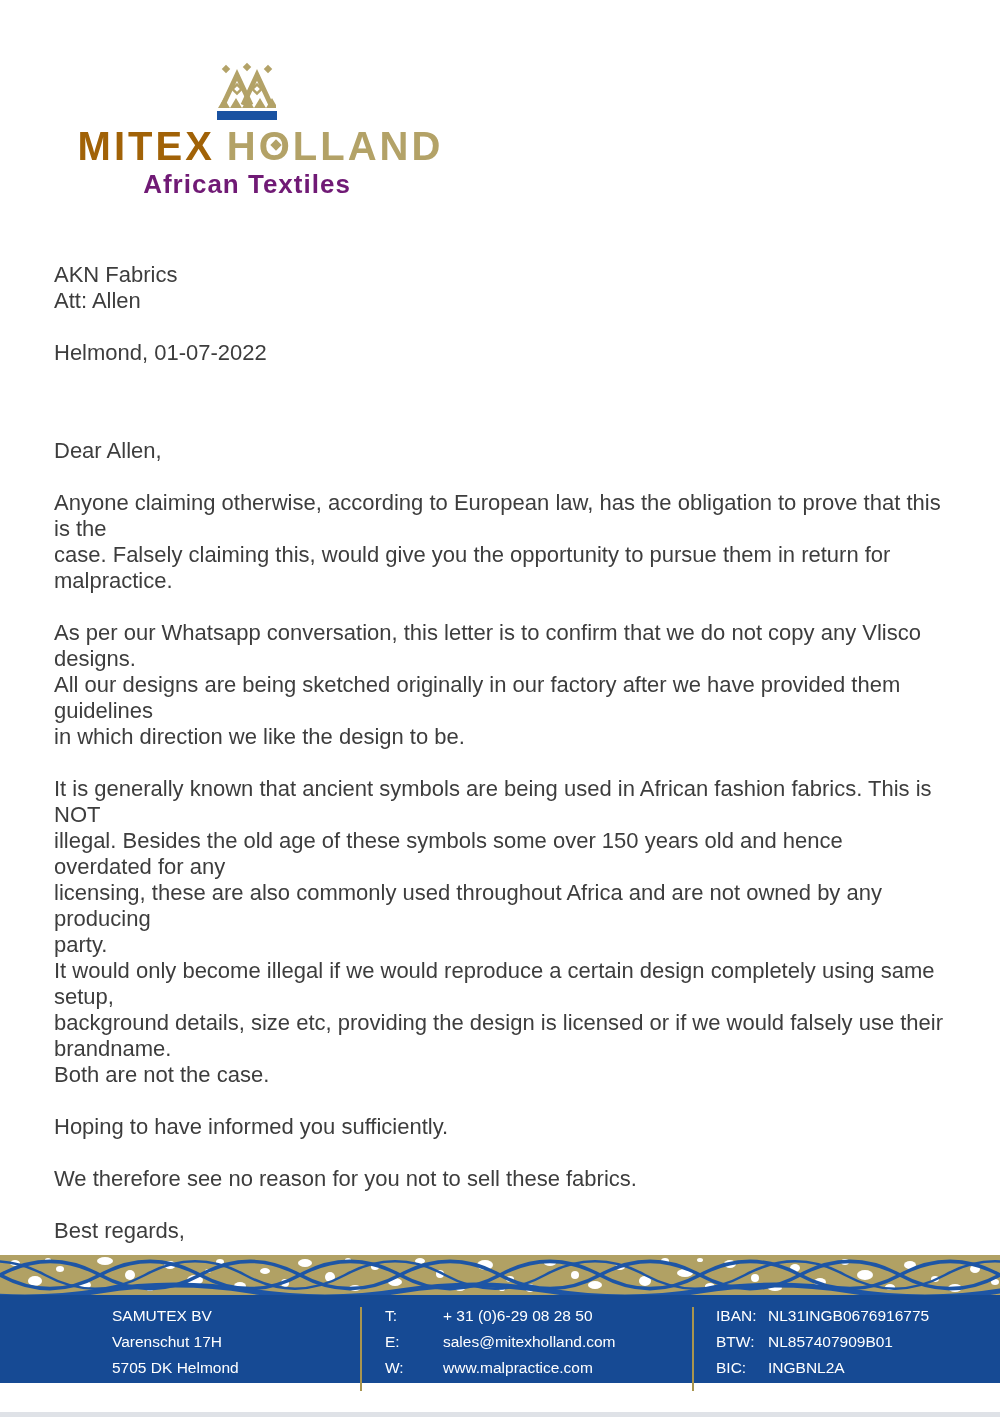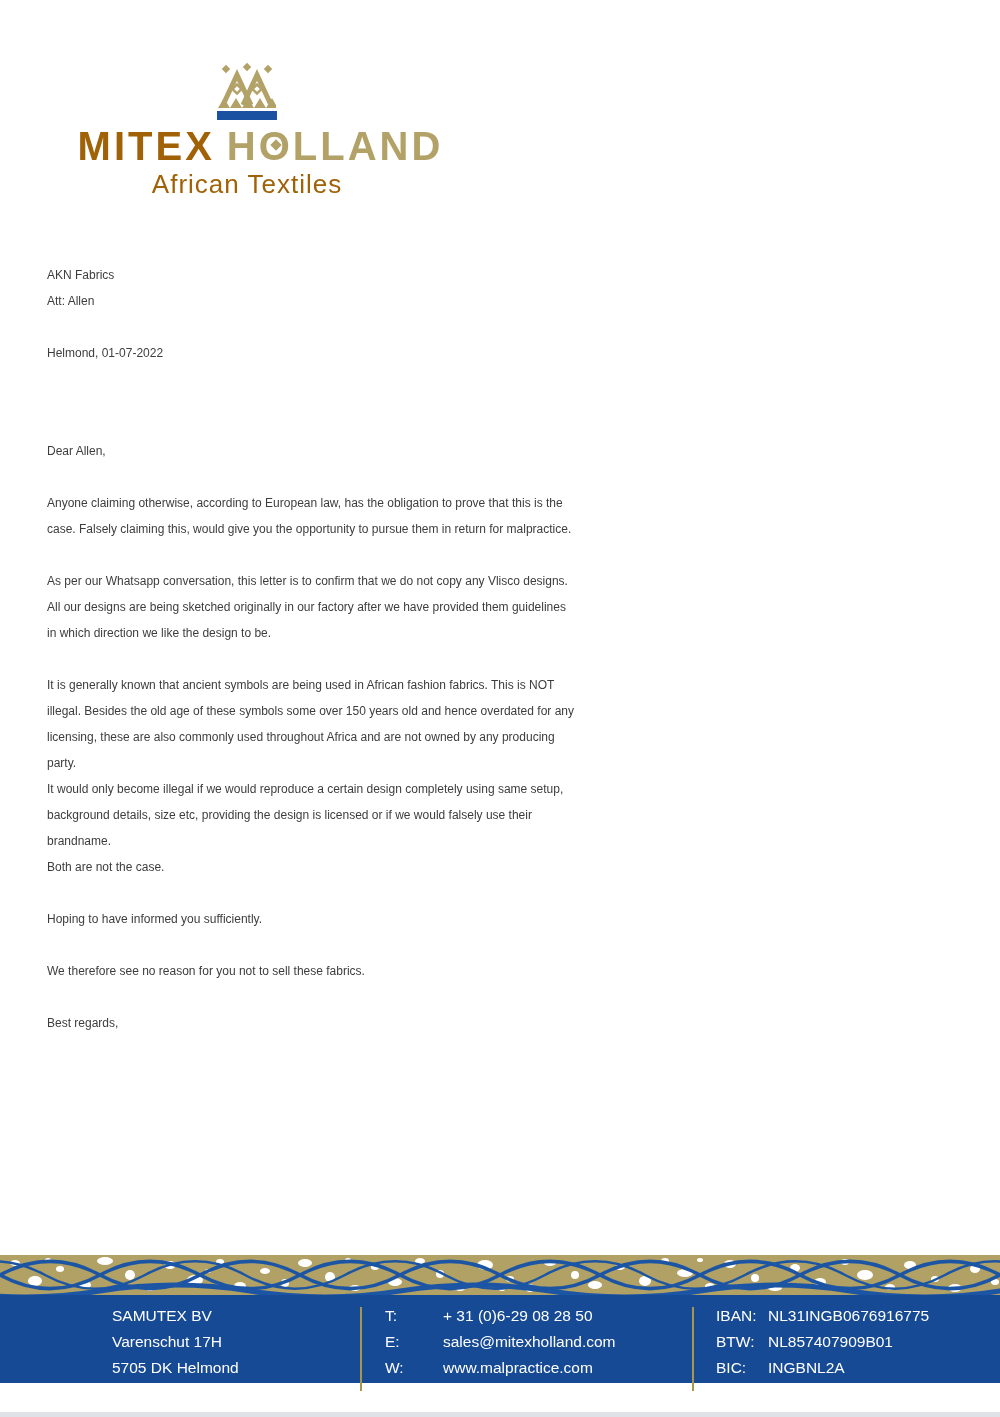--- a/index.html
+++ b/index.html
@@ -43,32 +43,32 @@
     left: 50%;
     top: 47%;
     width: 8px;
     height: 8px;
     background: #b3a267;
     transform: translate(-50%, -50%) rotate(45deg);
   }
   .tagline {
     margin-top: 1px;
     font-size: 26px;
-    font-weight: normal;
+    font-weight: bold;
     letter-spacing: 1px;
-    color: #a16207;
+    color: #701a75;
   }
 
   
   .letter {
     position: absolute;
     top: 262px;
-    left: 47px;
+    left: 54px;
     right: 55px;
-    font-size: 12px;
+    font-size: 22px;
     line-height: 26px;
     color: #3d3d3d;
   }
   .letter p {
     margin: 0 0 26px 0;
     white-space: pre-line;
   }
   .letter p.dateline  { margin-bottom: 72px; }
   .letter p.signature { margin-bottom: 0; }
 

